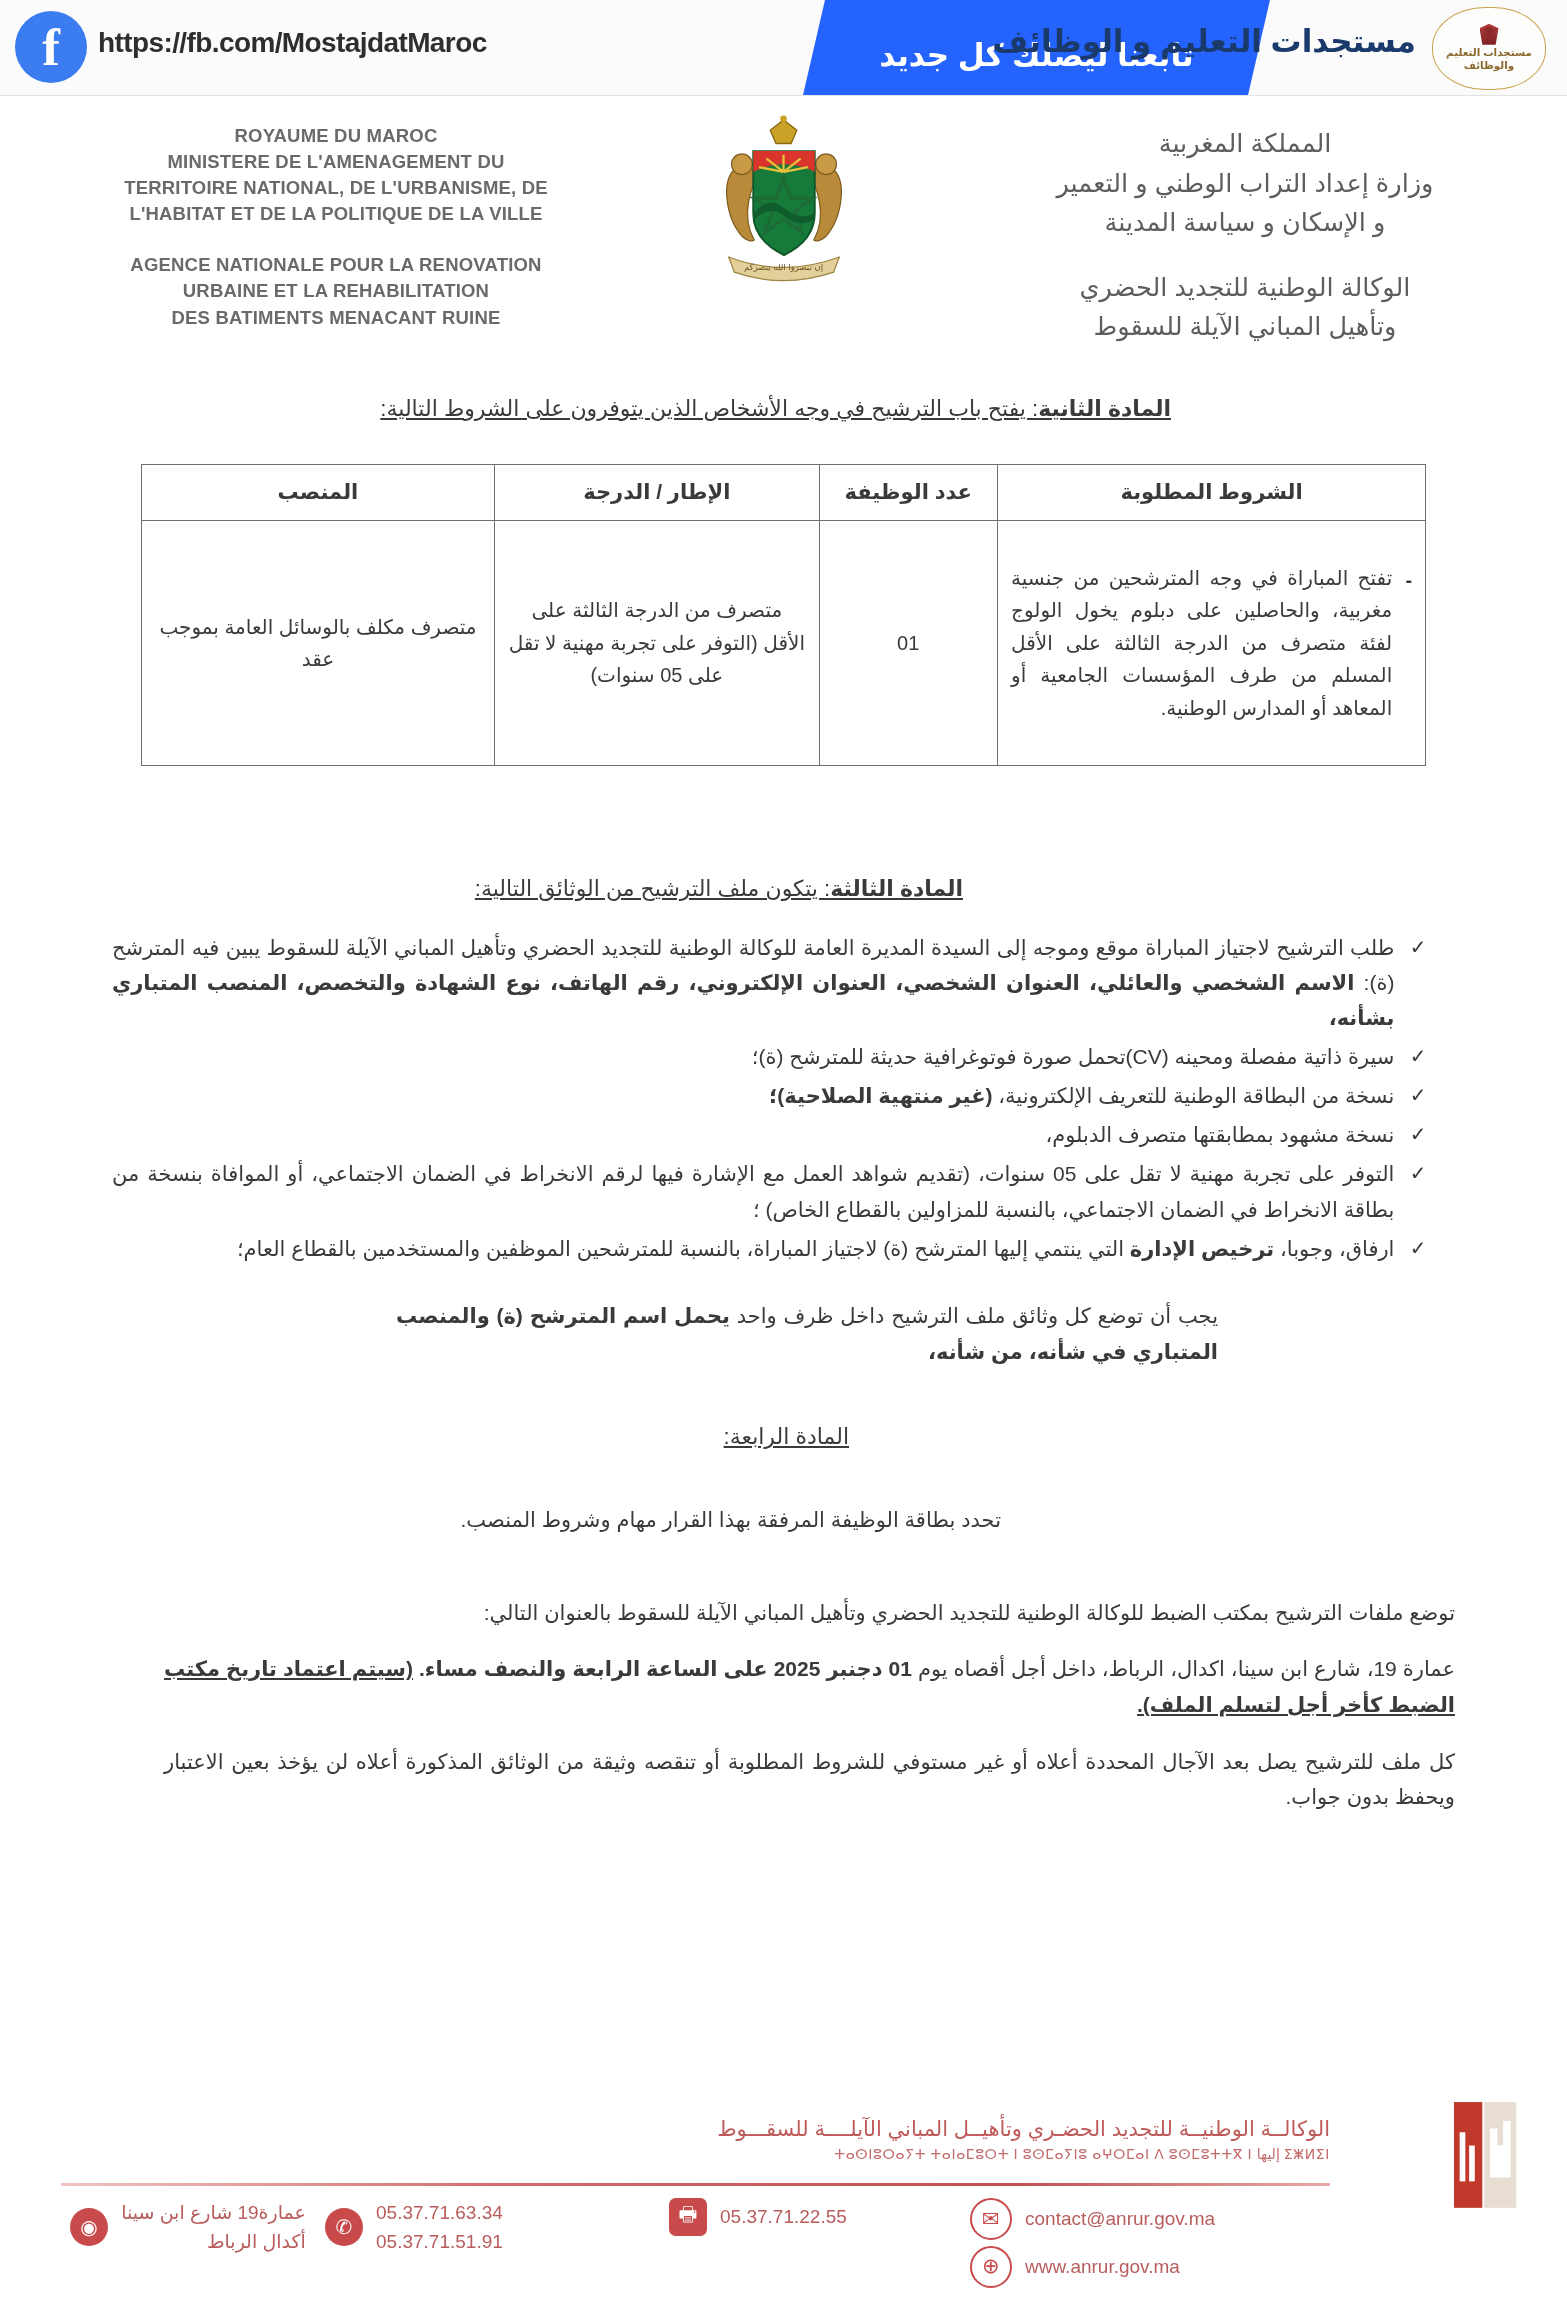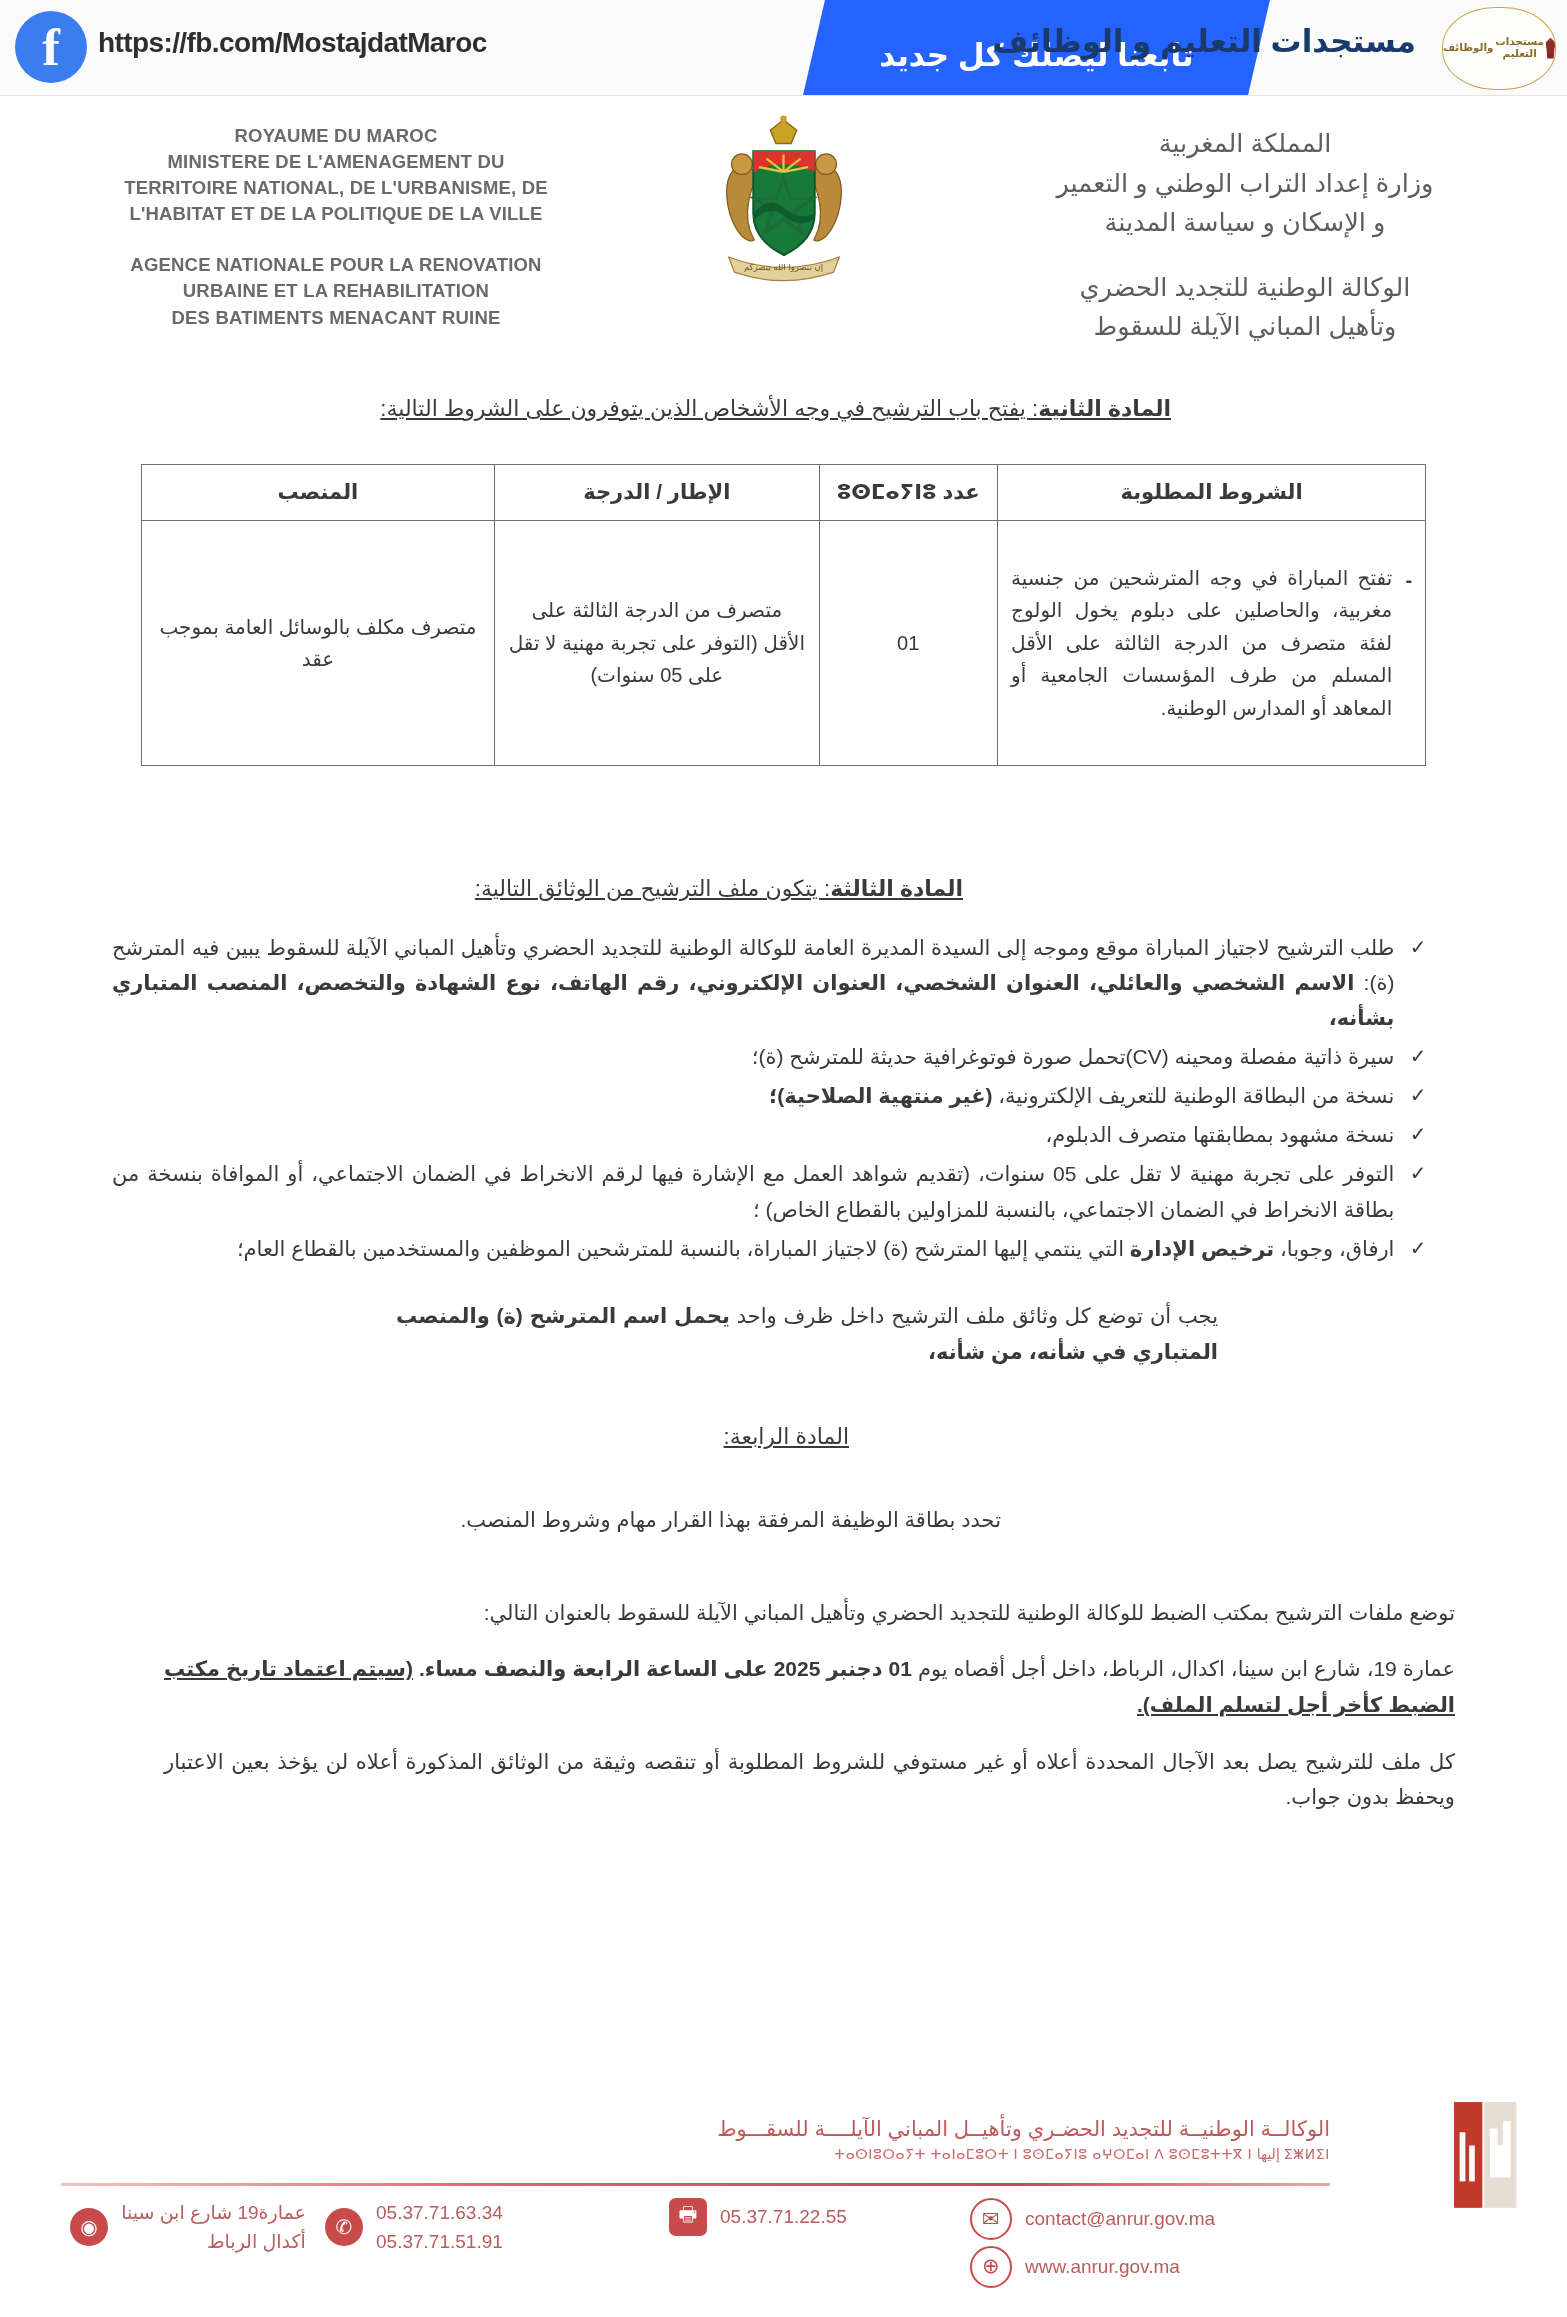--- a/index.html
+++ b/index.html
@@ -60,26 +60,26 @@
   }
   .banner-ar {
     position:absolute;
     top:23px; right:151px;
     font-size:31px; font-weight:bold;
     color:#1a3a6b;
     direction:rtl;
   }
   .banner-seal {
     position:absolute;
-    top:6.6px; right:11px;
+    top:6.6px; right:21px;
     width:112px; height:81px;
     border:1.9px solid #c9a24a;
     border-radius:53px/40px;
     background:#fdfdfb;
-    display:flex; flex-direction:row;
+    display:flex; flex-direction:column;
     align-items:center; justify-content:center;
     gap:1.9px;
     overflow:hidden;
   }
   .banner-seal .crest {
     width:19px; height:21px;
     background:
       radial-gradient(circle at 50% 35%, #8c2b2b 0 4.7px, transparent 4.7px),
       linear-gradient(#b03a3a, #7e2323);
     clip-path:polygon(50% 0%, 100% 22%, 85% 100%, 15% 100%, 0% 22%);
@@ -365,21 +365,21 @@
 <div class="sheet">
 
   <p class="art-line ar indent-r" style="padding-right:284px;">
     <span class="lead">المادة الثانية</span><span>: يفتح باب الترشيح في وجه الأشخاص الذين يتوفرون على الشروط التالية:</span>
   </p>
 
   <table class="cand">
     <thead>
       <tr>
         <th class="col-w1">الشروط المطلوبة</th>
-        <th class="col-w2">عدد ⵓⵙⵎⴰⵢⵏⵓ</th>
+        <th class="col-w2">عدد الوظيفة</th>
         <th class="col-w3">الإطار / الدرجة</th>
         <th class="col-w4">المنصب</th>
       </tr>
     </thead>
     <tbody>
       <tr>
         <td class="cond col-w1">
           <div class="bullet-row">
             <span class="dash">-</span>
             <span class="txt">تفتح المباراة في وجه المترشحين من جنسية مغربية، والحاصلين على دبلوم يخول الولوج لفئة متصرف من الدرجة الثالثة على الأقل المسلم من طرف المؤسسات الجامعية أو المعاهد أو المدارس الوطنية.</span>

